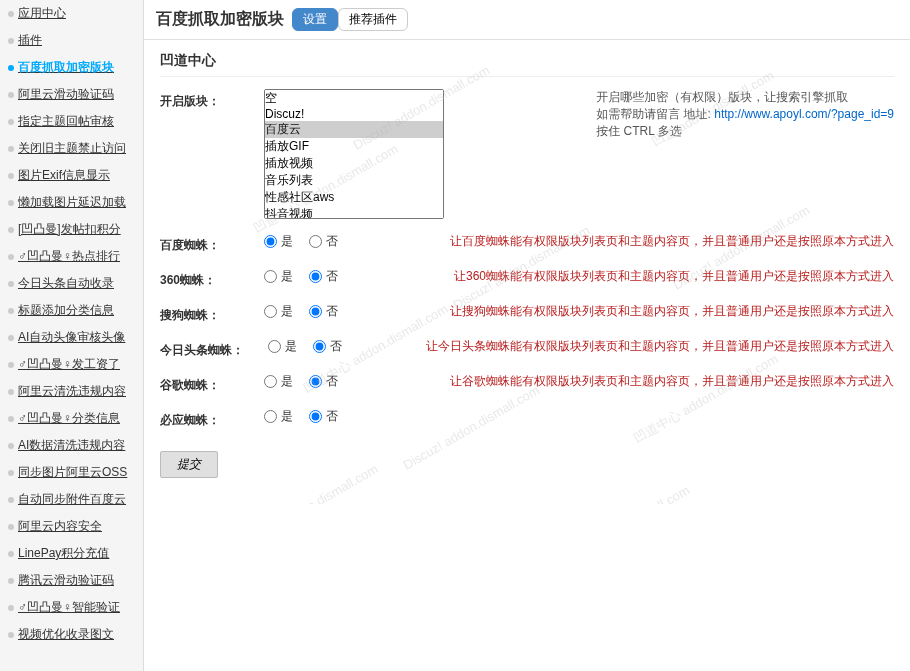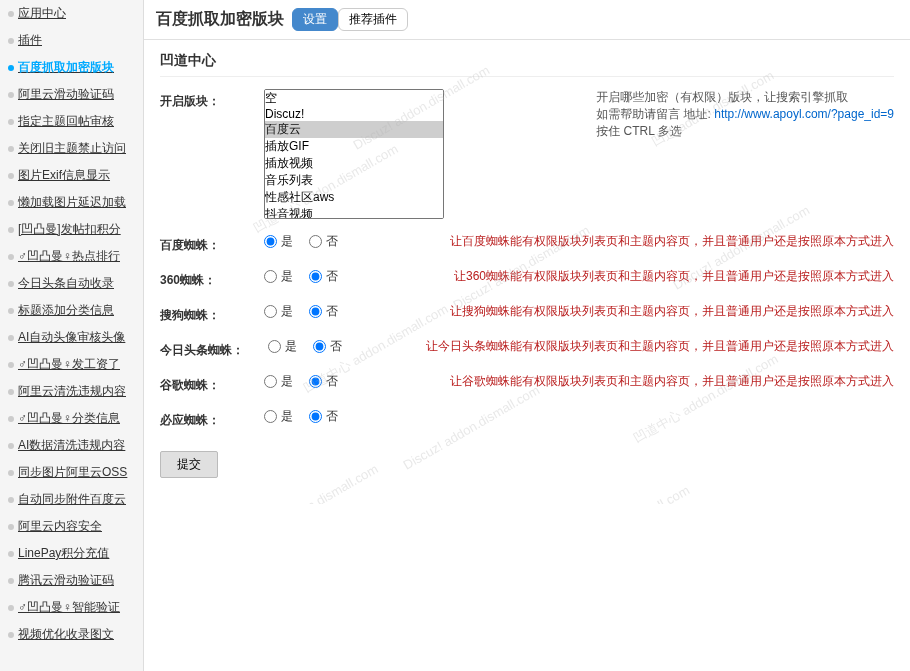--- a/index.html
+++ b/index.html
@@ -40,21 +40,21 @@
     .radio-item { display: flex; align-items: center; gap: 4px; cursor: pointer; }
     .radio-item input[type="radio"] { cursor: pointer; }
     
     .field-desc { font-size: 12px; color: #b91c1c; margin-left: 10px; }
     
     
     .watermark { position: absolute; top: 0; left: 0; right: 0; bottom: 0; pointer-events: none; z-index: 10; overflow: hidden; }
     .watermark-text { position: absolute; color: rgba(180,180,180,0.3); font-size: 13px; transform: rotate(-30deg); white-space: nowrap; }
     
     
-    .submit-btn { padding: 4px 16px; background: #e0e0e0; border: 1px solid #bbb; cursor: pointer; font-size: 12px; border-radius: 2px; margin-top: 8px; }
+    .submit-btn { padding: 4px 16px; background: #e0e0e0; border: 1px solid #bbb; cursor: pointer; font-size: 12px; border-radius: 2px; margin-top: 8px; font-style: italic; }
 
     select { font-size: 12px; }
   </style>
 </head>
 <body>
 
 <div class="container">
 
   <div class="sidebar">
     <div id="sidebar-items">

